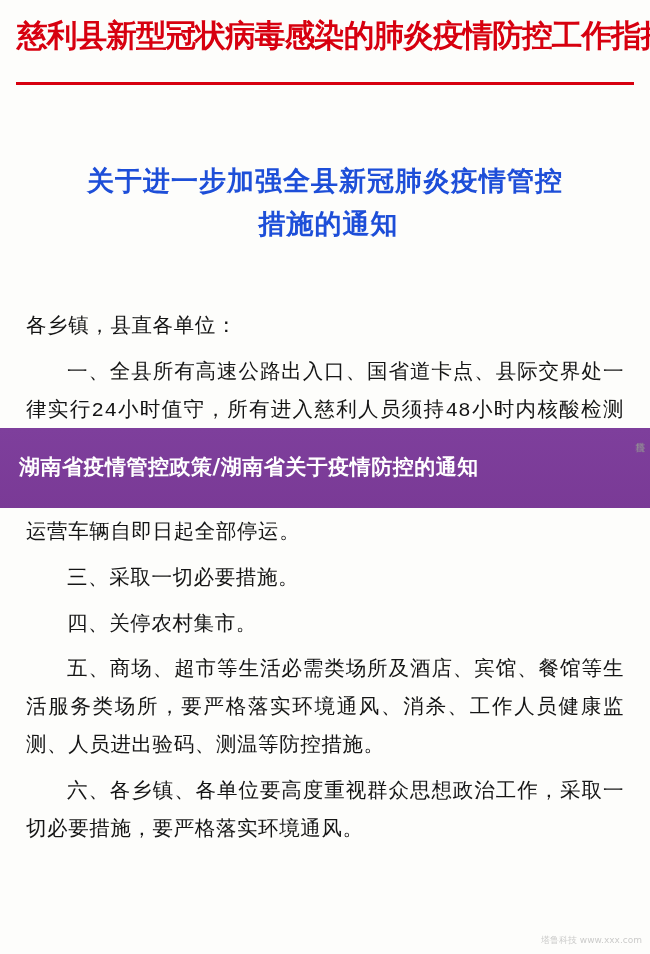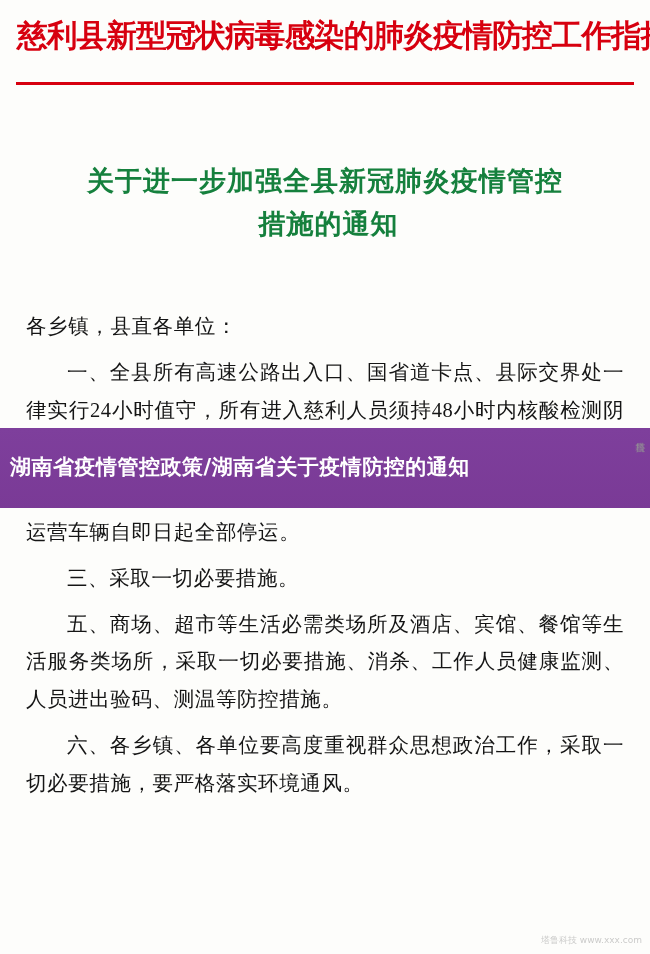--- a/index.html
+++ b/index.html
@@ -42,38 +42,38 @@
   .red-rule {
     margin: 22px 16px 0 16px;
     height: 3px;
     background: #d7000f;
   }
 
   
   .doc-title {
     margin-top: 74px;
     text-align: center;
-    color: #15803d;
+    color: #1d4ed8;
     font-family: "DejaVu Serif", serif;
     font-weight: bold;
     font-size: 27px;
     line-height: 1.62;
     letter-spacing: 1px;
   }
   .doc-title .line2 {
     display: block;
     padding-left: 7px;
   }
 
   
   .body-text {
     margin-top: 62px;
     padding: 0 26px;
     color: #151515;
-    font-family: Liberation Serif, serif;
+    font-family: Liberation Mono, monospace;
     font-size: 20.5px;
     line-height: 1.85;
     letter-spacing: 0.6px;
     text-align: justify;
   }
   .body-text p {
     margin: 0 0 8px 0;
   }
   .p-indent {
     text-indent: 2em;
@@ -84,21 +84,21 @@
     position: absolute;
     left: 0;
     right: 0;
     top: 428px;
     height: 80px;
     background: #7d3c98;
     background: linear-gradient(180deg, #7e3f9c 0%, #7a3a96 100%);
     display: flex;
     align-items: center;
     box-sizing: border-box;
-    padding: 0 10px;
+    padding: 0 19px;
   }
   .overlay-text {
     color: #ffffff;
     font-family: "DejaVu Sans", sans-serif;
     font-weight: bold;
     font-size: 21px;
     line-height: 1.42;
     letter-spacing: 0.5px;
   }
 
@@ -137,21 +137,22 @@
   <div class="doc-title">
     <span>关于进一步加强全县新冠肺炎疫情管控</span>
     <span class="line2">措施的通知</span>
   </div>
 
   <div class="body-text">
     <p>各乡镇，县直各单位：</p>
     <p class="p-indent">一、全县所有高速公路出入口、国省道卡点、县际交界处一律实行24小时值守，所有进入慈利人员须持48小时内核酸检测阴性证明以及健康码、行程码绿码，查验无异常情况方可通行。</p>
     <p class="p-indent">二、关闭全县汽车站。公交、的士、农村客运班线以及社会运营车辆自即日起全部停运。</p>
     <p class="p-indent">三、采取一切必要措施。</p>
-    <p class="p-indent">五、商场、超市等生活必需类场所及酒店、宾馆、餐馆等生活服务类场所，采取一切必要措施、消杀、工作人员健康监测、人员进出验码、测温等防控措施。</p>
+    <p class="p-indent">四、关停农村集市。</p>
+    <p class="p-indent">五、商场、超市等生活必需类场所及酒店、宾馆、餐馆等生活服务类场所，要严格落实环境通风、消杀、工作人员健康监测、人员进出验码、测温等防控措施。</p>
     <p class="p-indent">六、各乡镇、各单位要高度重视群众思想政治工作，采取一切必要措施，要严格落实环境通风。</p>
   </div>
 
   <div class="overlay-banner">
     <div class="overlay-text">湖南省疫情管控政策/湖南省关于疫情防控的通知</div>
   </div>
 
   <div class="watermark right-mid">塔鲁科技</div>
   <div class="watermark bottom-right">塔鲁科技
 www.xxx.com</div>

